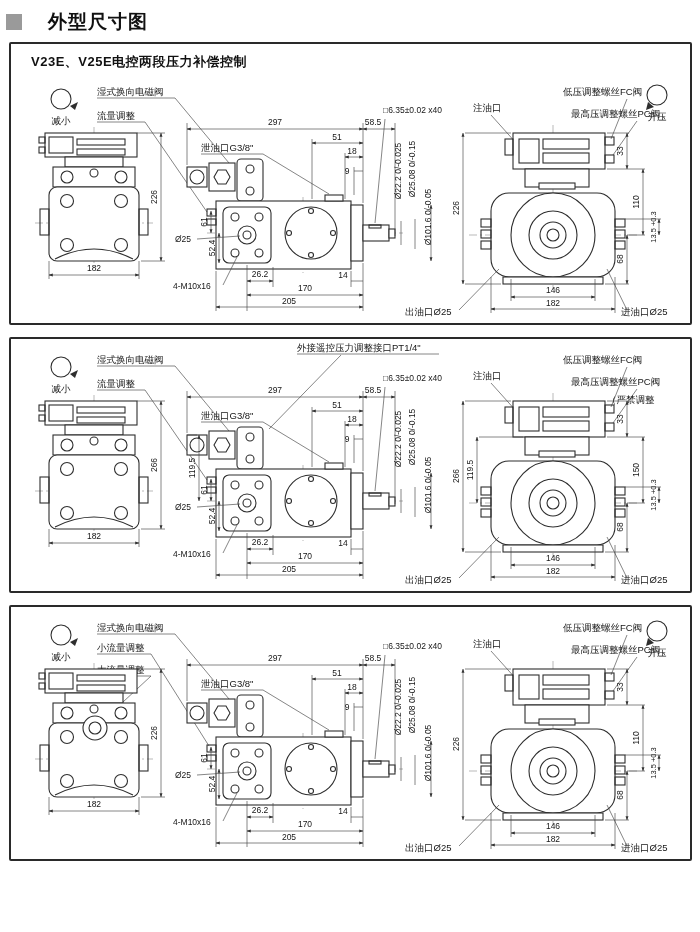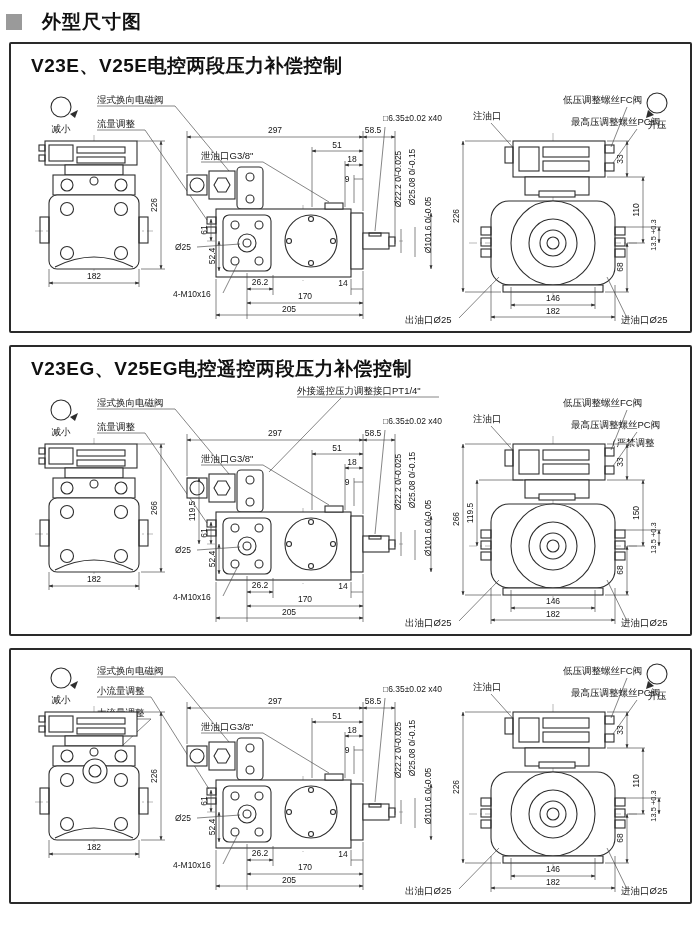--- a/index.html
+++ b/index.html
@@ -1,22 +1,22 @@
 <!DOCTYPE html>
 <html><head>
 <meta charset="utf-8">
 <style>
   html,body{margin:0;padding:0;}
   body{width:700px;height:932px;background:#ffffff;overflow:hidden;
        font-family:"Liberation Sans",sans-serif;color:#111;}
-  .hdr{display:flex;align-items:center;gap:20px;padding:9px 0 7px 6px;}
+  .hdr{display:flex;align-items:center;gap:26px;padding:9px 0 7px 6px;}
   .hdr .sq{width:16px;height:16px;background:#9a9a9a;}
   .hdr .t{font-size:19px;font-weight:bold;letter-spacing:1px;}
   .panel{border:2px solid #2a2a2a;border-radius:2px;margin:0 8px 12px 9px;background:#fff;}
-  .panel .pt{font-size:19px;font-weight:bold;padding:9px 0 0 20px;letter-spacing:0.5px;}
+  .panel .pt{font-size:13px;font-weight:bold;padding:9px 0 0 20px;letter-spacing:0.5px;}
   svg{display:block;}
   svg text{font-family:"Liberation Sans",sans-serif;font-size:8.5px;fill:#161616;}
   svg text.lb{font-size:9.5px;}
   svg text.sm{font-size:7.5px;}
   .am{text-anchor:middle;}
   .s{stroke:#2e2e2e;stroke-width:1.1;fill:none;}
   .sf{stroke:#2e2e2e;stroke-width:1.1;fill:#ffffff;}
   .d{stroke:#444;stroke-width:0.65;fill:none;}
   .cl{stroke:#8a8a8a;stroke-width:0.6;fill:none;stroke-dasharray:8 3 2 3;}
 </style>
@@ -288,21 +288,20 @@
         </g>
         <g>
           <text class="lb" x="610" y="244">进油口Ø25</text>
           <line class="d" x1="616" y1="239" x2="596" y2="198"></line>
         </g>
       </g>
     </svg>
   </div>
 
   <div class="panel">
-    <div class="pt">V23EG、V25EG电控遥控两段压力补偿控制</div>
     <svg viewBox="0 0 676 252" width="676" height="252">
 
       <g>
         <g>
           <circle class="s" cx="50" cy="28" r="10"></circle>
           <path d="M59,35 l8,-4 l-3,8 z" fill="#2e2e2e"></path>
           <text class="lb am" x="50" y="53">减小</text>
         </g>
         <g>
           <text class="lb" x="86" y="24">湿式换向电磁阀</text>

